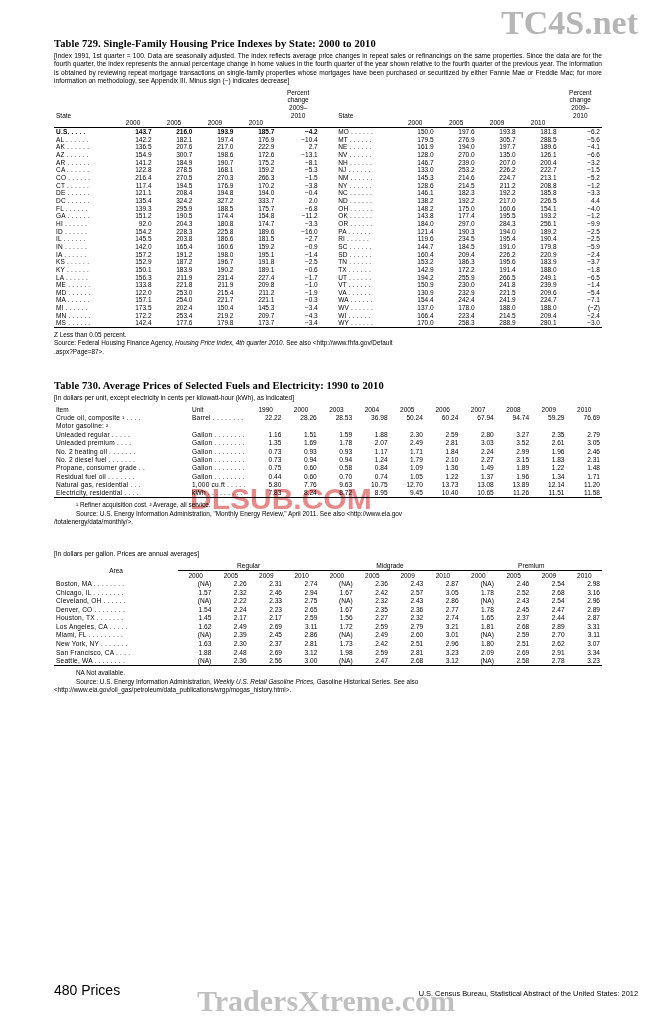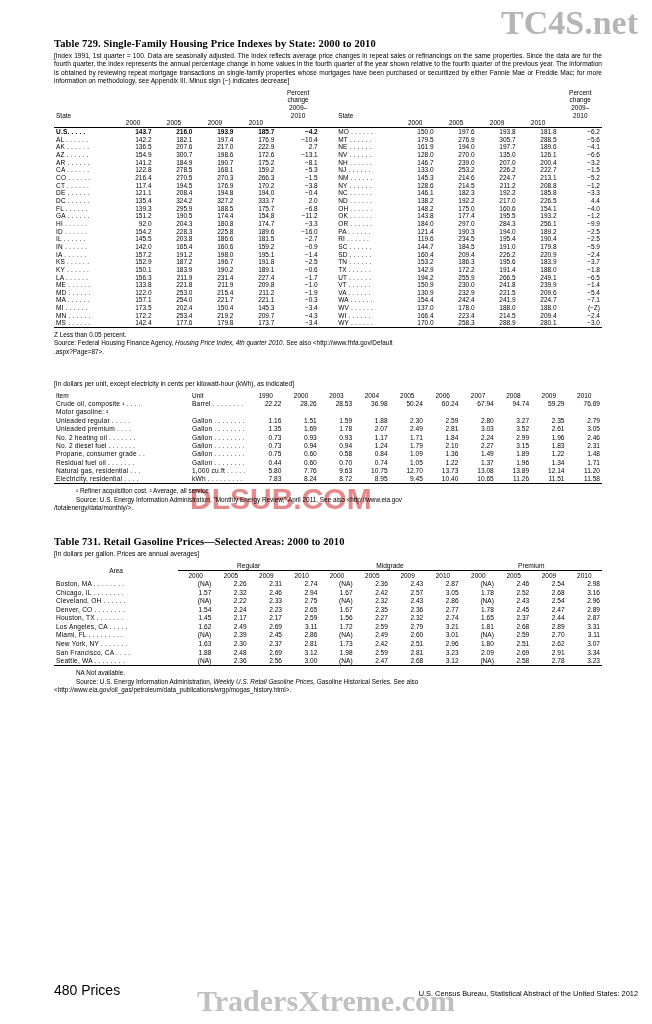--- a/index.html
+++ b/index.html
@@ -592,20 +592,21 @@
       </table>
 
       <div class="footnote">Z Less than 0.05 percent.</div>
       <div class="src">
         <span>Source: Federal Housing Finance Agency, </span><span class="ital">Housing Price Index, 4th quarter 2010</span><span>. See also &lt;http://www.fhfa.gov/Default</span>
       </div>
       <div class="src">.aspx?Page=87&gt;.</div>
     </div>
 
     <div class="sect" style="margin-top:24px;">
+      <h2 class="tbl-title">Table 730. Average Prices of Selected Fuels and Electricity: 1990 to 2010</h2>
       <p class="headnote">[In dollars per unit, except electricity in cents per kilowatt-hour (kWh), as indicated]</p>
 
       <table class="data" id="t730">
         <thead>
           <tr class="rule-top rule-bot">
             <th class="hdr-cell itemcol" style="text-align:left;">Item</th>
             <th class="hdr-cell unitcol" style="text-align:left;">Unit</th>
             <th class="hdr-cell">1990</th>
             <th class="hdr-cell">2000</th>
             <th class="hdr-cell">2003</th>
@@ -761,21 +762,20 @@
             </tr>
           </tbody>
       </table>
 
       <div class="footnote" style="padding-left:22px;">¹ Refiner acquisition cost. ² Average, all service.</div>
       <div class="src" style="padding-left:22px;">Source: U.S. Energy Information Administration, "Monthly Energy Review," April 2011. See also &lt;http://www.eia.gov</div>
       <div class="src">/totalenergy/data/monthly/&gt;.</div>
     </div>
 
     <div class="sect" style="margin-top:24px;">
-      <h2 class="tbl-title">Table 731. Retail Gasoline Prices—Selected Areas: 2000 to 2010</h2>
       <p class="headnote">[In dollars per gallon. Prices are annual averages]</p>
 
       <table class="data" id="t731">
         <thead>
           <tr class="rule-top">
             <th rowspan="2" class="hdr-cell areacol" style="text-align:center;vertical-align:middle;">Area</th>
             <th colspan="4" class="grp-hdr">Regular</th>
             <th colspan="4" class="grp-hdr">Midgrade</th>
             <th colspan="4" class="grp-hdr">Premium</th>
           </tr>

